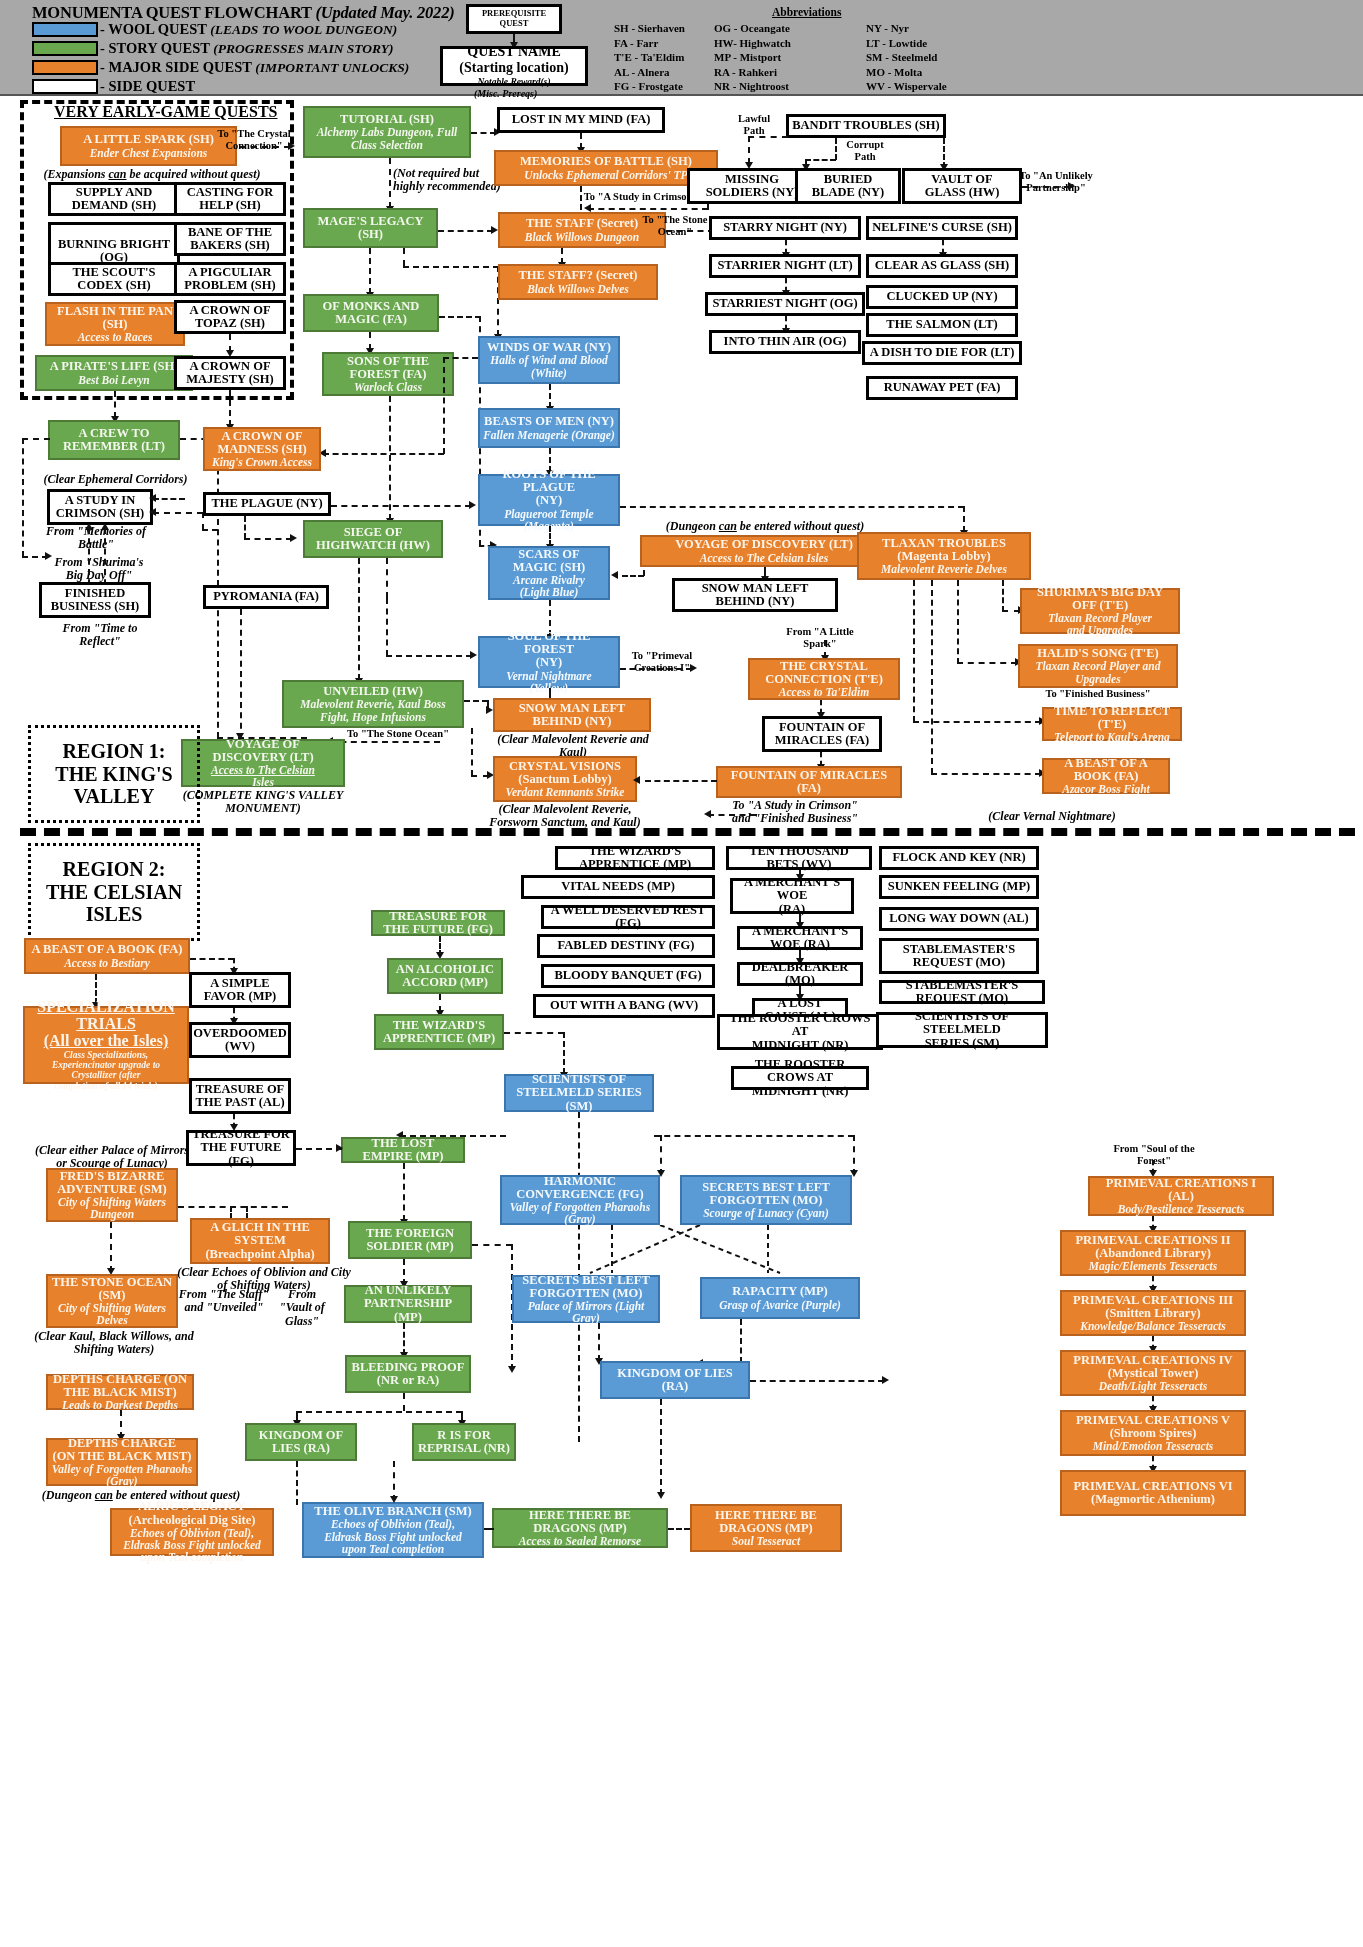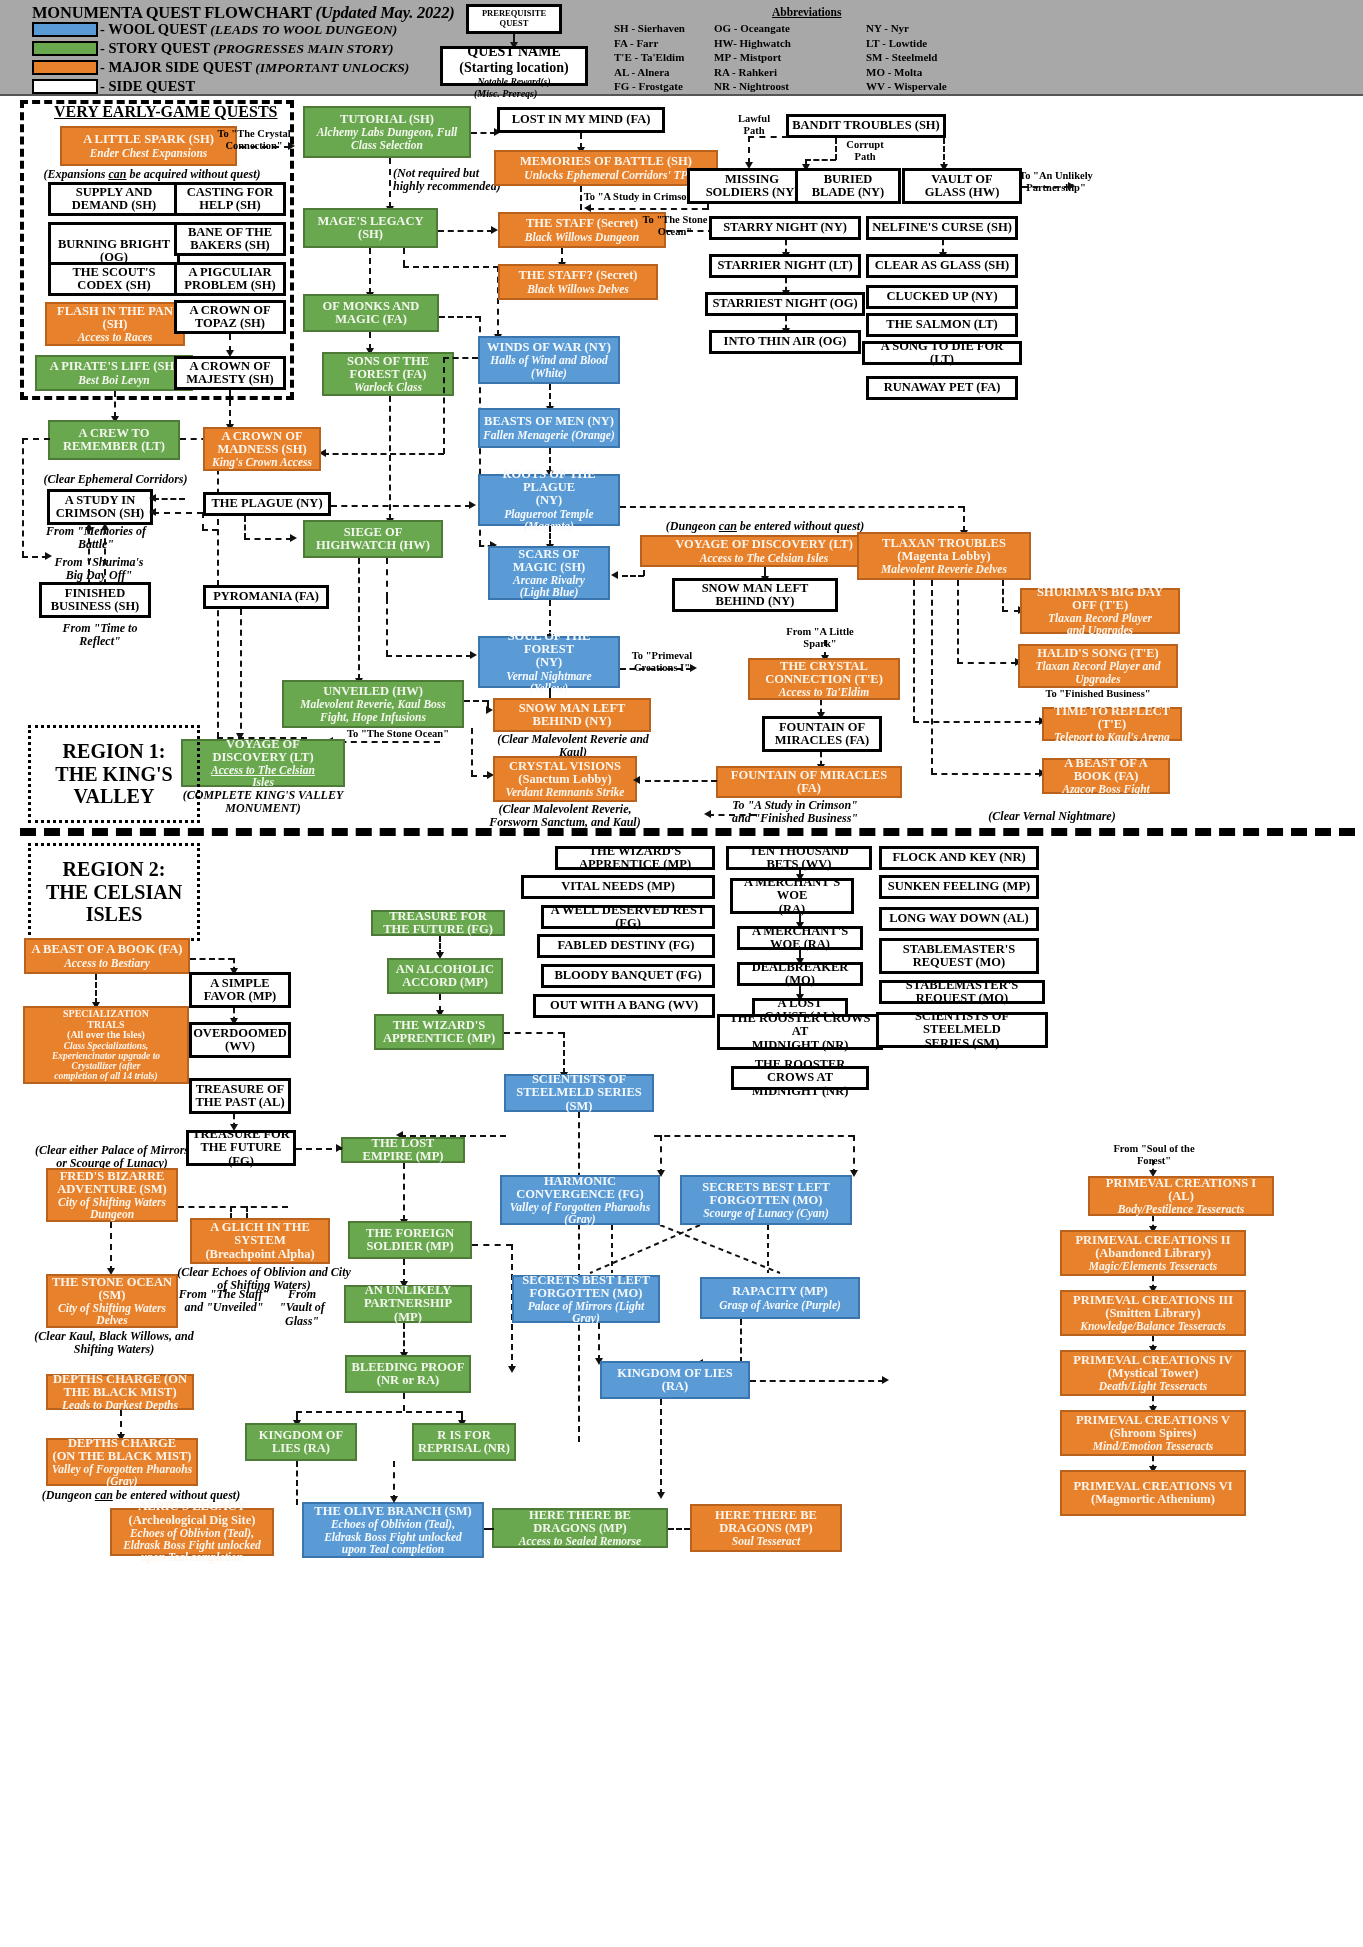--- a/index.html
+++ b/index.html
@@ -65,21 +65,21 @@
   .n-green .n-title { font-size: 12.5px; }
   .n-green .n-sub { font-size: 11.5px; }
 
   .n-orange { background: #e8812b; border: 2px solid #b8621d; color: #fdf5ec; }
   .n-orange .n-title { font-size: 12.5px; }
   .n-orange .n-sub { font-size: 11.5px; }
 
   .n-blue { background: #5b9bd5; border: 2px solid #3a76ad; color: #f4f9fd; }
   .n-blue .n-title { font-size: 12.5px; }
   .n-blue .n-sub { font-size: 11.5px; }
-  .xtiny .n-title { font-size: 10px; }
+  .xtiny .n-title { font-size: 16px; text-decoration: underline; }
   .xtiny .n-sub { font-size: 9.5px; }
 
   
   .note {
     position: absolute; font-size: 12px; font-style: italic; font-weight: bold;
     color: #000; text-align: center; line-height: 1.12;
   }
   .linklabel {
     position: absolute; font-size: 10.5px; font-weight: bold;
     color: #000; text-align: center; line-height: 1.12;
@@ -354,21 +354,21 @@
   <div class="node n-white" style="left:866px; top:254px; width:152px; height:24px;">
     <div class="n-title">CLEAR AS GLASS (SH)</div>
   </div>
   <div class="node n-white" style="left:866px; top:285px; width:152px; height:24px;">
     <div class="n-title">CLUCKED UP (NY)</div>
   </div>
   <div class="node n-white" style="left:866px; top:313px; width:152px; height:24px;text-align:right;">
     <div class="n-title">THE SALMON (LT)</div>
   </div>
   <div class="node n-white" style="left:862px; top:341px; width:160px; height:24px;">
-    <div class="n-title">A SONG TO DIE FOR (LT)</div>
+    <div class="n-title">A DISH TO DIE FOR (LT)</div>
   </div>
   <div class="node n-white" style="left:866px; top:376px; width:152px; height:24px;">
     <div class="n-title">RUNAWAY PET (FA)</div>
   </div>
 
   <div class="node n-blue" style="left:478px; top:336px; width:142px; height:48px;">
     <div class="n-title">WINDS OF WAR (NY)</div>
       <div class="n-sub">Halls of Wind and Blood<br>(White)</div>
   </div>
   <div class="ln lv" style="left:549px; top:384px; height:24px;"></div>

